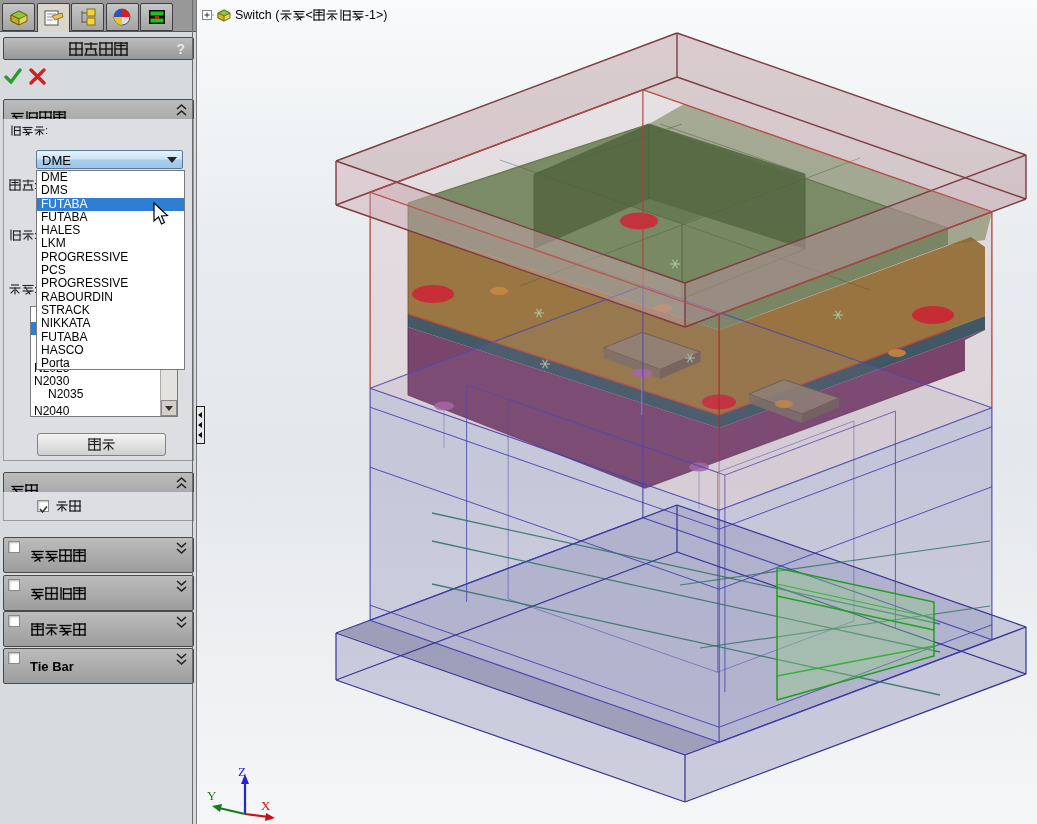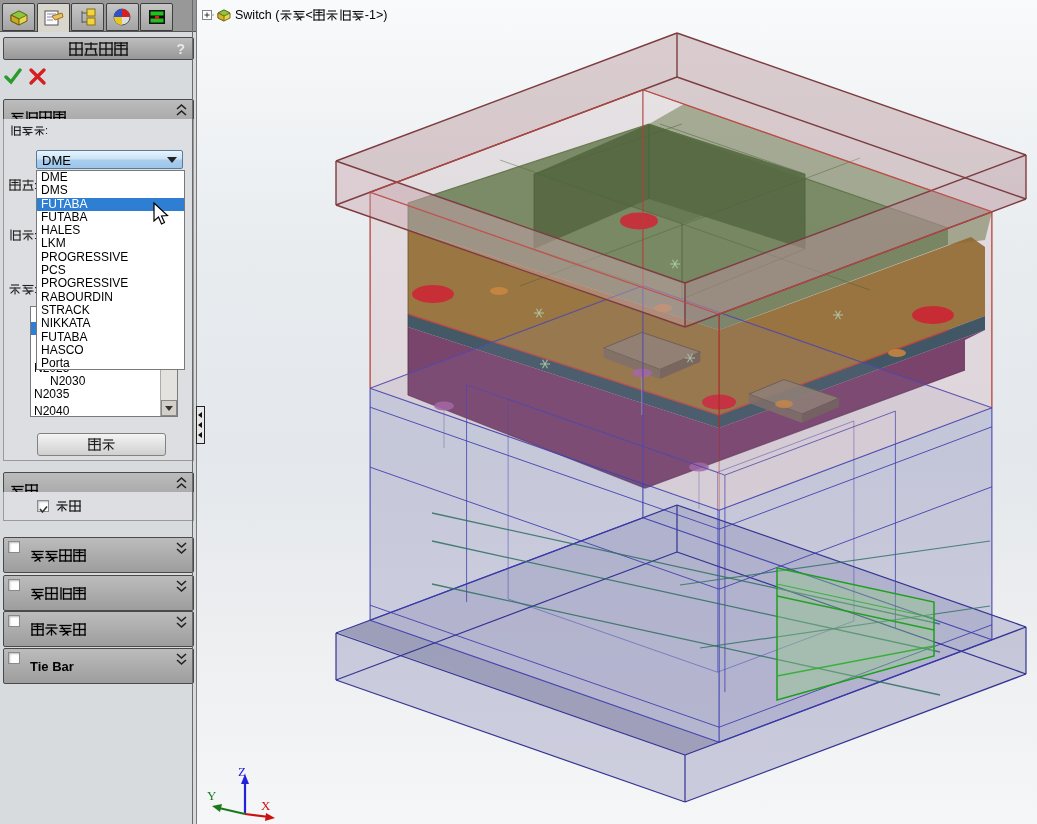--- a/index.html
+++ b/index.html
@@ -457,22 +457,22 @@
           <line x1="1.0" y1="8.0" x2="11.0" y2="8.0"></line>
           <line x1="3.0" y1="4.0" x2="8.0" y2="11.0"></line>
           <line x1="9.0" y1="8.0" x2="4.0" y2="11.0"></line>
         </svg>
         <span style="font:11px 'Liberation Sans';color:#222">:</span>
       </div>
 
  <div style="position:absolute;left:30px;top:306px;width:148px;height:111px;background:#fff;border:1px solid #7a7a7a;z-index:10">
    <div style="position:absolute;left:0px;top:15px;width:100%;height:13px;background:#2e7fd4"></div>
    <div style="position:absolute;left:3px;top:54px;font:12px 'Liberation Sans'">N2025</div>
-   <div style="position:absolute;left:19px;top:67px;font:12px 'Liberation Sans'">N2030</div>
-   <div style="position:absolute;left:3px;top:80px;font:12px 'Liberation Sans'">N2035</div>
+   <div style="position:absolute;left:3px;top:67px;font:12px 'Liberation Sans'">N2030</div>
+   <div style="position:absolute;left:17px;top:80px;font:12px 'Liberation Sans'">N2035</div>
    <div style="position:absolute;left:3px;top:97px;font:12px 'Liberation Sans'">N2040</div>
    <div style="position:absolute;right:0;top:0;width:17px;height:109px;background:#e4e2df;border-left:1px solid #aaa">
      <div style="position:absolute;bottom:0;left:0;width:16px;height:16px;background:#d4d0c8;border:1px solid #888">
        <svg width="8" height="5" style="position:absolute;left:3px;top:5px">
               <polygon points="0,0 8,0 4,5" fill="#333"></polygon>
             </svg>
      </div>
    </div>
  </div>
 

